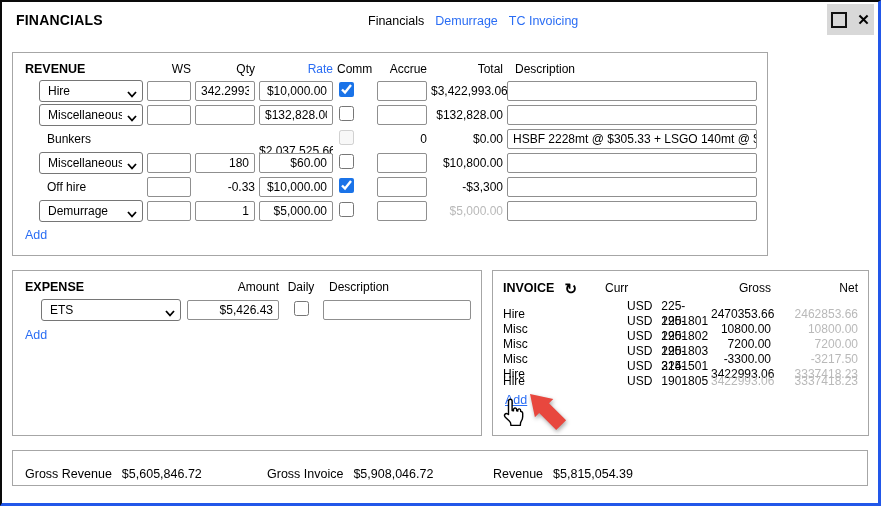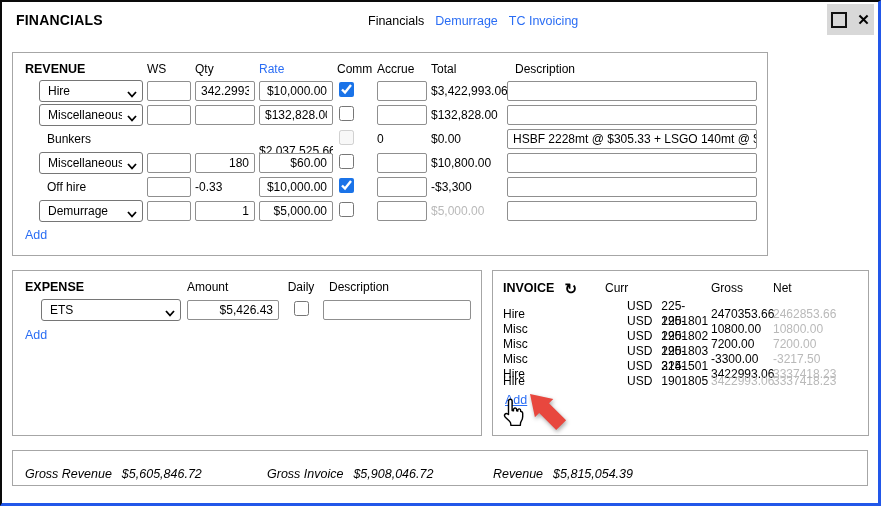--- a/index.html
+++ b/index.html
@@ -20,21 +20,21 @@
   .max-box { width:12px; height:12px; border:2px solid #111; background:transparent; }
   .close-x { font-weight:bold; font-size:15px; line-height:1; }
   
   .panel { position:absolute; border:1px solid #a6a6a6; background:#fff; box-sizing:border-box; }
   #revenue-panel { left:10px; top:50px; width:756px; height:204px; padding-top:6px; }
   #expense-panel { left:10px; top:268px; width:470px; height:166px; padding-top:6px; }
   #invoice-panel { left:490px; top:268px; width:377px; height:166px; padding-top:6px; }
   #footer-panel  { left:10px; top:448px; width:856px; height:36px; }
   .sec-title { font-weight:bold; font-size:12.5px; }
   .h { font-size:12px; }
-  .r { }
+  .r { text-align:right; }
   .c { text-align:center; }
   .muted { color:var(--muted,#b9b9b9); }
   .link { color:var(--link,#2a6df4); cursor:pointer; text-decoration:none; }
   .add-link { display:inline-block; margin:5px 0 0 12px; font-size:12.5px; }
   
   .inp { height:20px; border:1px solid #8f8f8f; border-radius:2px; box-sizing:border-box;
     width:100%; font:12px "Liberation Sans",sans-serif; padding:0 5px; background:#fff; color:#000; }
   .inp.r { text-align:right; }
   .sel-wrap { position:relative; width:100%; }
   .sel-wrap select { appearance:none; -webkit-appearance:none; width:100%; height:22px;
@@ -65,21 +65,21 @@
   .inv-row { height:15px; line-height:15px; }
   .inv-title-cell { display:flex; align-items:flex-start; gap:10px; }
   .refresh { font-size:15px; font-weight:bold; line-height:1; cursor:pointer; }
   .currnum { display:flex; gap:9px;margin-left:22px; }
   .inv-add { display:inline-block; margin:4px 0 0 12px; text-decoration:underline; font-size:12.5px; }
   
   .hand-cursor { position:absolute; left:9px; top:127px; }
   .red-arrow { position:absolute; left:32px; top:118px; filter:drop-shadow(1px 2px 2px rgba(0,0,0,.35)); }
   
   .foot { display:grid; grid-template-columns:242px 226px 184px 1fr; align-items:center;
-    height:100%; padding:16px 12px; font-size:12.5px;font-style:italic; }
+    height:100%; padding:16px 12px; font-size:12.5px; }
   .fcell { display:flex; gap:10px; }
   .fcell.last { gap:44px; }
 </style>
 </head>
 <body>
 
 <div class="window">
 
   <div class="title">FINANCIALS</div>
   <div class="nav">

